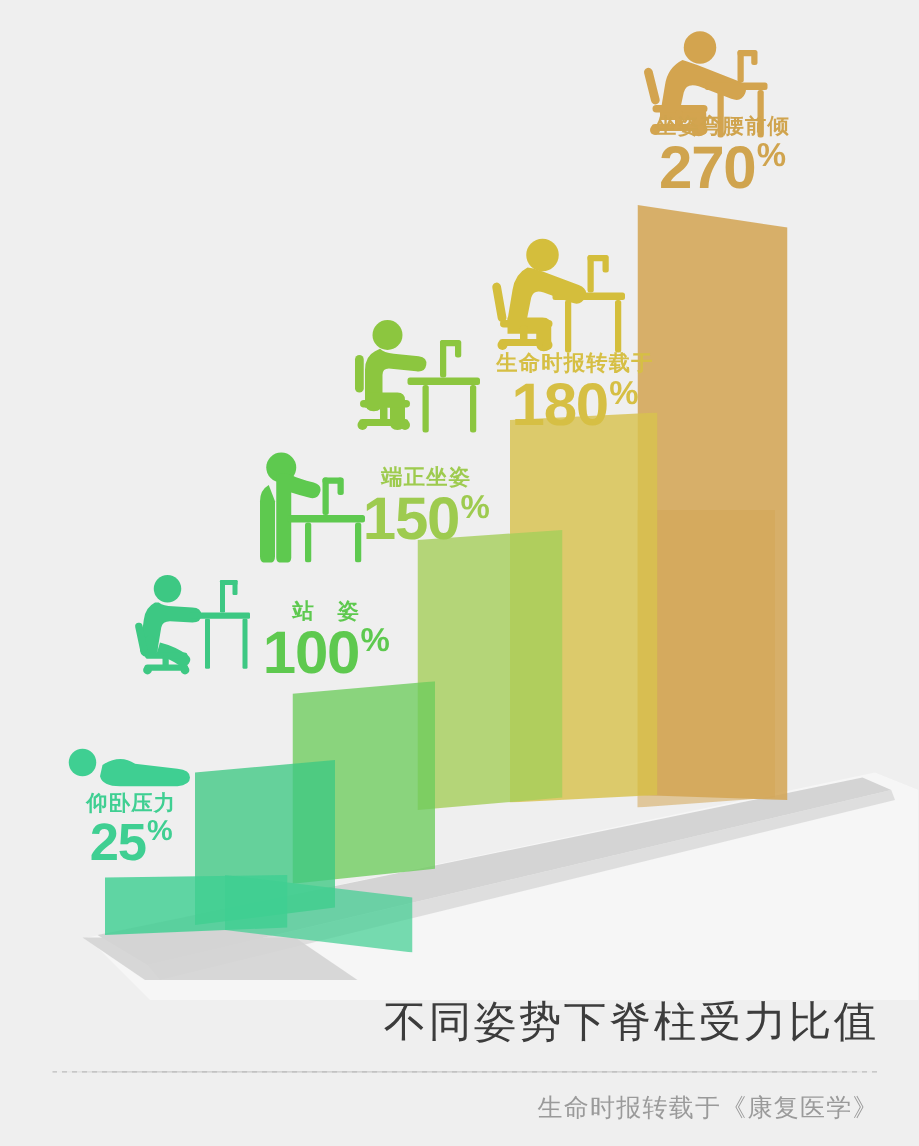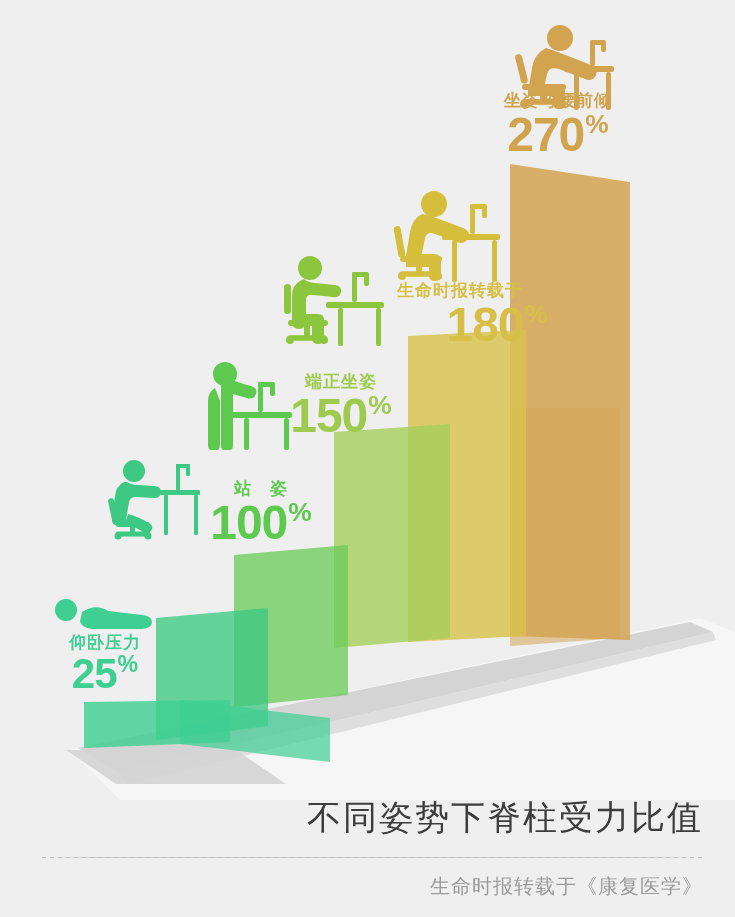--- a/index.html
+++ b/index.html
@@ -232,21 +232,21 @@
         <rect x="66" y="50" width="5" height="42" rx="2"></rect>
         <rect x="106" y="50" width="5" height="42" rx="2"></rect>
         <rect x="84" y="14" width="5" height="30" rx="2"></rect>
         <rect x="84" y="14" width="16" height="5" rx="2"></rect>
         <rect x="96" y="14" width="5" height="14" rx="2"></rect>
       </g>
     </svg>
   </div>
   <div class="lab" style="left:372px;top:282px;width:176px;color:#d6bf44;">
     <div class="name">生命时报转载于</div>
-    <div class="pct" style="font-size:48px;text-align:right;"><span class="num">180</span><span class="sign">%</span></div>
+    <div class="pct" style="font-size:48px;"><span class="num">180</span><span class="sign">%</span></div>
   </div>
 
   <div class="icon" style="left:498px;top:22px;">
     <svg width="118" height="90" viewBox="0 0 118 90">
       <g fill="#d2a martin"></g>
       <g fill="#d3a44f">
         <circle cx="62" cy="16" r="13"></circle>
         <path d="M48 26 q-12 6 -14 20 l-3 18 q-1 8 6 9 q7 1 9 -7 l3 -14 q2 -8 12 -5 l26 10 q8 3 11 -4 q3 -7 -5 -10 l-28 -11 q-10 -4 -17 -6 z"></path>
         <rect x="20" y="32" width="7" height="30" rx="3.5" transform="rotate(-14 23 47)"></rect>
         <path d="M30 62 l30 0 q7 0 7 7 l0 12 q0 6 -6 6 q-6 0 -6 -6 l0 -7 l-25 0 z"></path>
@@ -257,21 +257,21 @@
           <circle cx="64" cy="82" r="4"></circle>
         <rect x="66" y="44" width="50" height="6" rx="2"></rect>
         <rect x="76" y="50" width="5" height="38" rx="2"></rect>
         <rect x="108" y="50" width="5" height="38" rx="2"></rect>
         <rect x="92" y="18" width="5" height="26" rx="2"></rect>
         <rect x="92" y="18" width="15" height="5" rx="2"></rect>
         <rect x="103" y="18" width="5" height="12" rx="2"></rect>
       </g>
     </svg>
   </div>
-  <div class="lab" style="left:470px;top:92px;width:176px;color:#d0a44e;">
+  <div class="lab" style="left:490px;top:92px;width:176px;color:#d0a44e;">
     <div class="name">坐姿弯腰前倾</div>
     <div class="pct" style="font-size:48px;"><span class="num">270</span><span class="sign">%</span></div>
   </div>
 
   <div class="footer">
     <div class="f-title">不同姿势下脊柱受力比值</div>
     <div class="divider"></div>
     <div class="f-src">生命时报转载于《康复医学》</div>
   </div>
 

